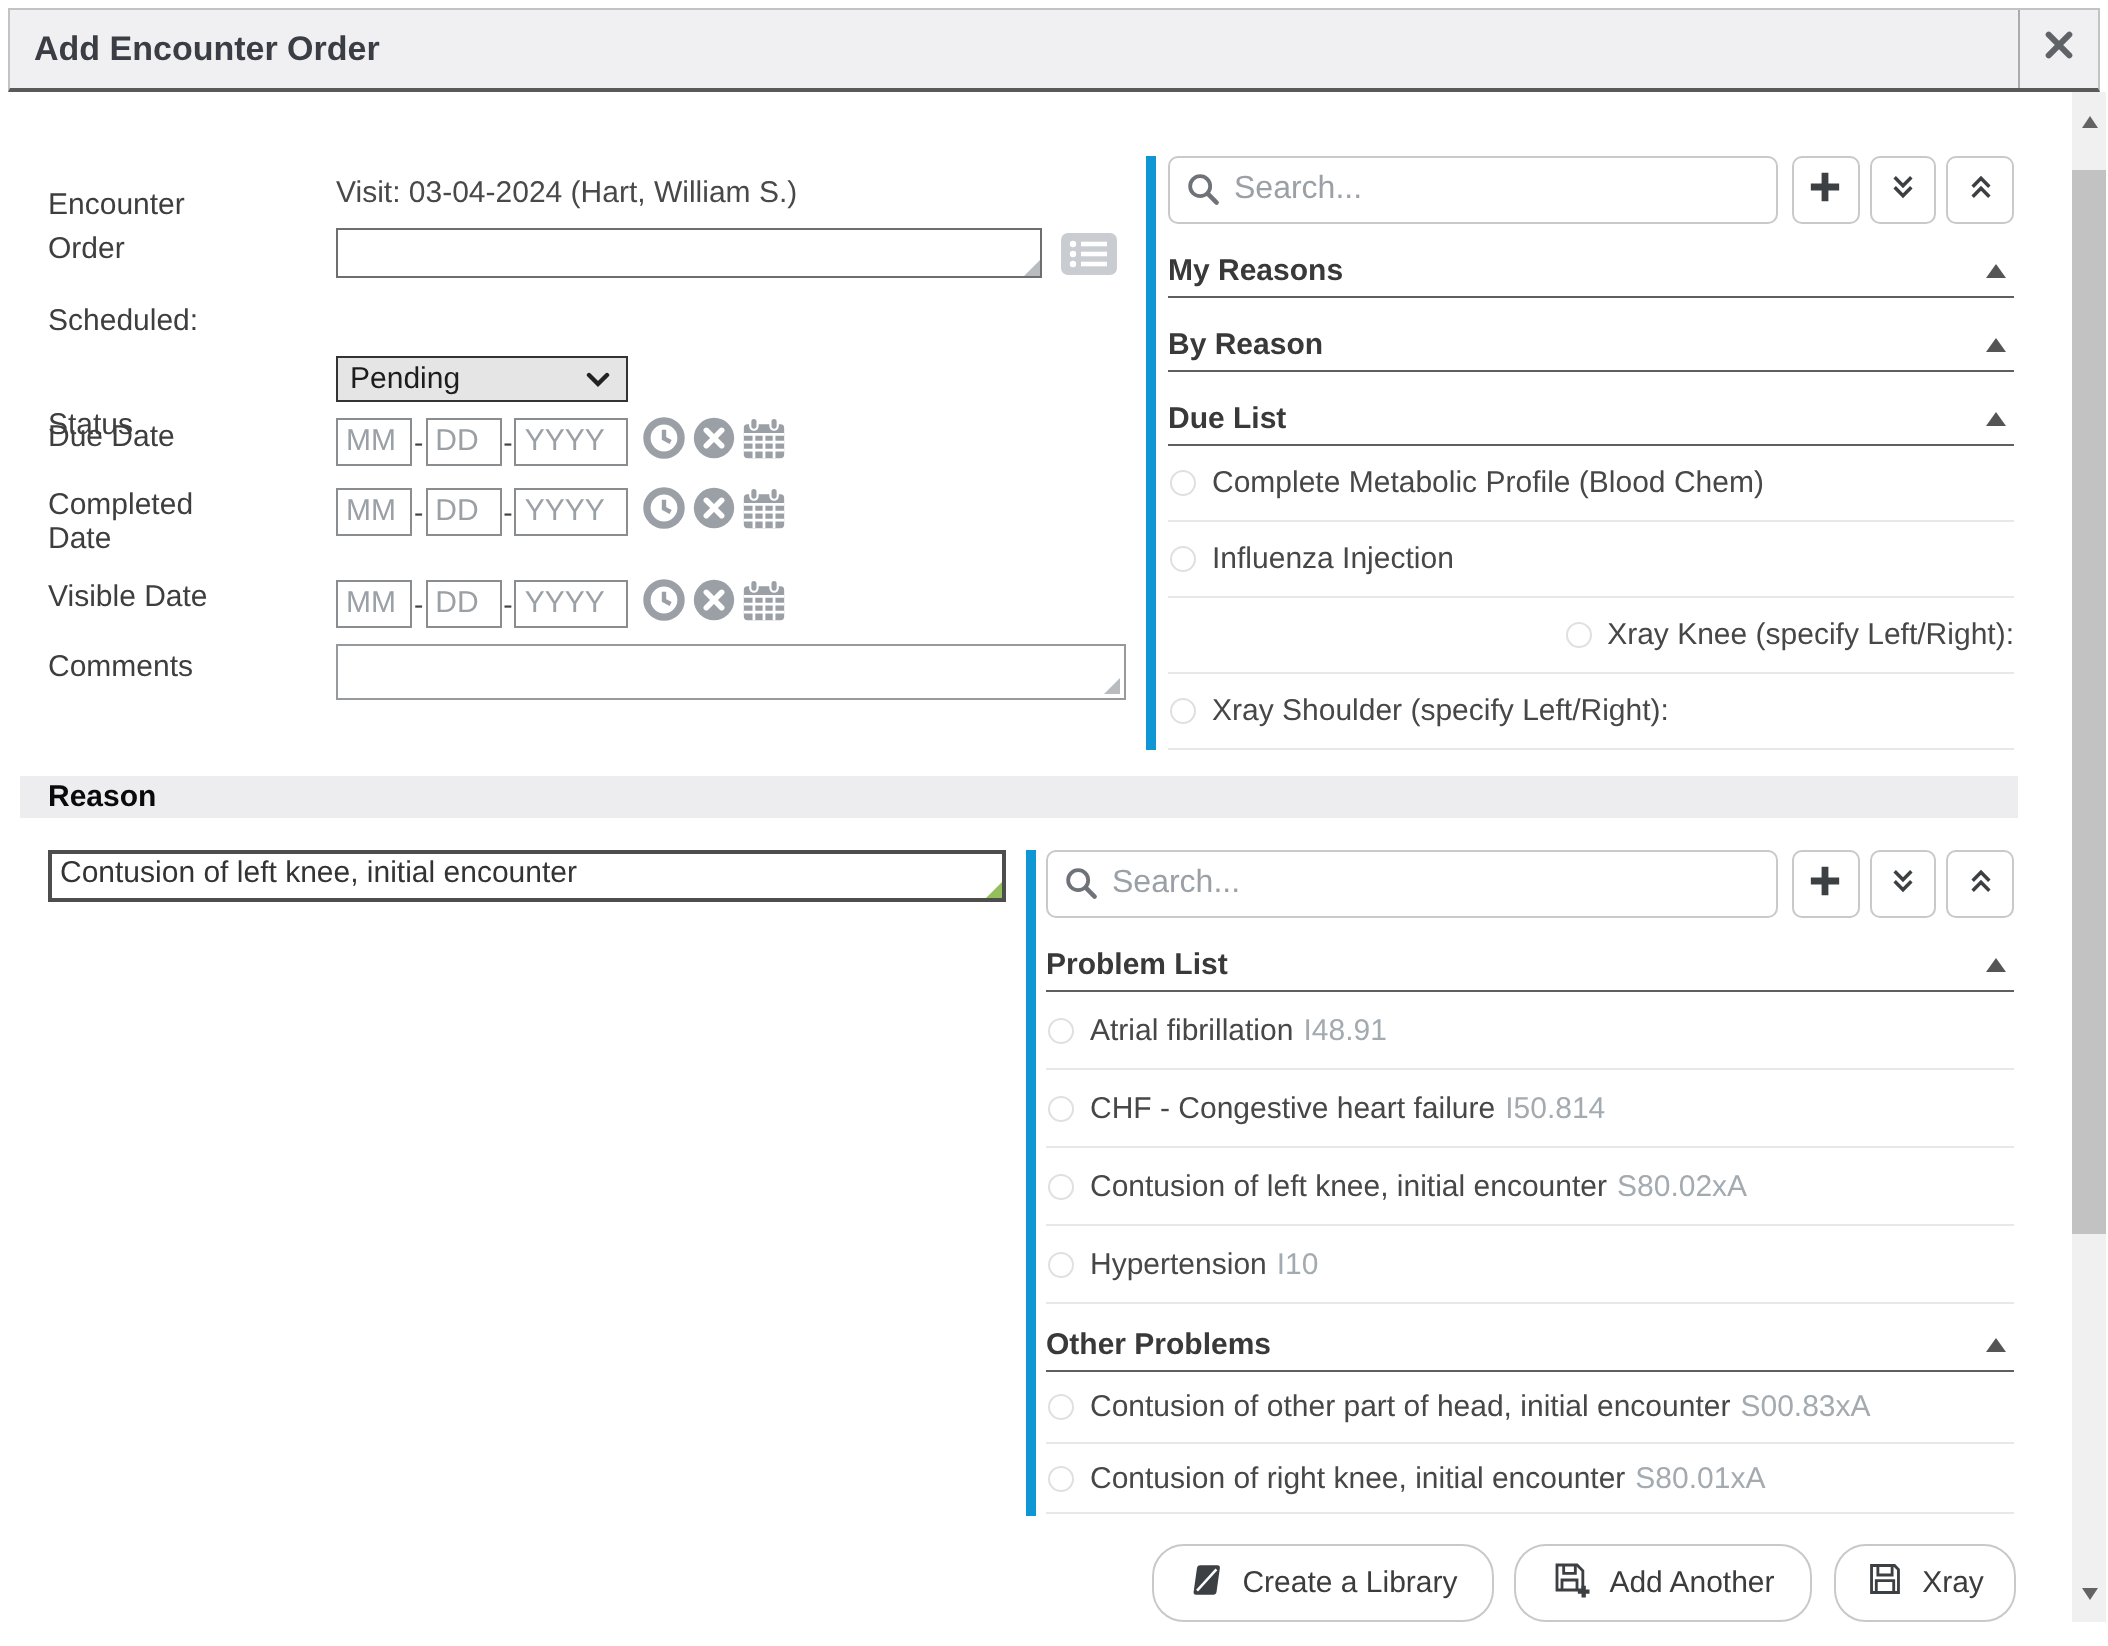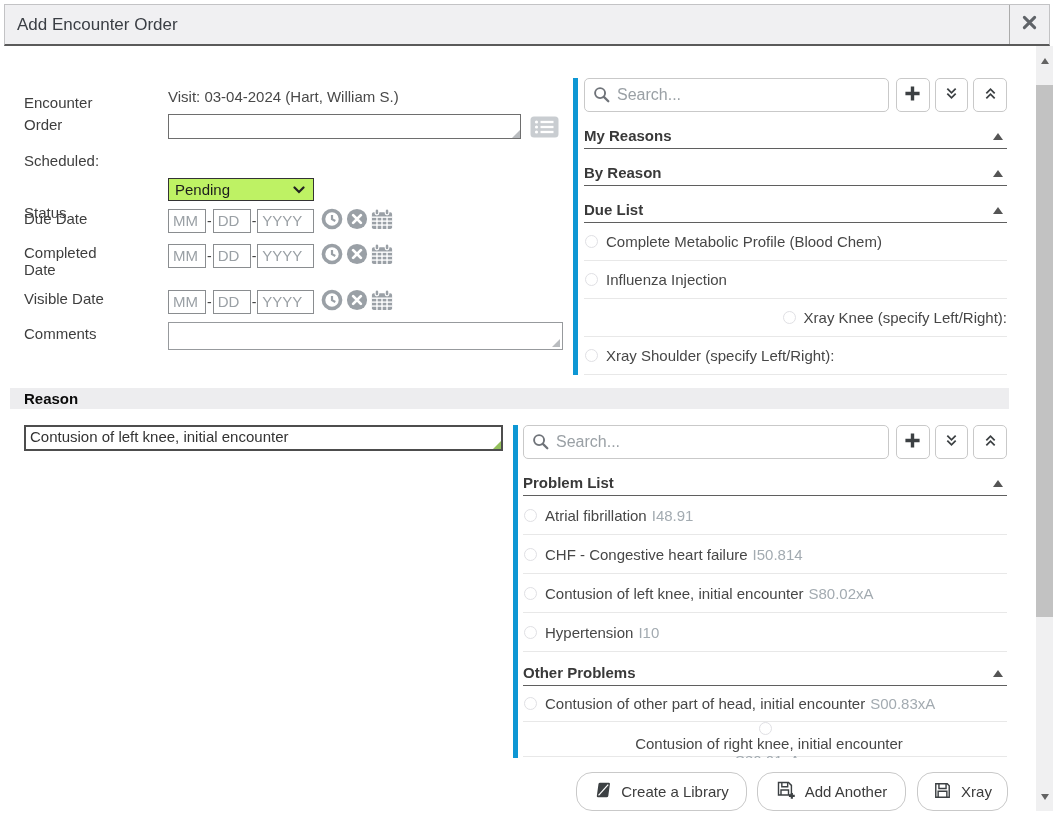--- a/index.html
+++ b/index.html
@@ -3,41 +3,41 @@
 <meta charset="utf-8">
 <style>
   * { box-sizing: border-box; margin: 0; padding: 0; }
   body { background:#fff; font-family:"Liberation Sans", sans-serif; }
   .screen { position:relative; width:1054px; height:823px; background:#fff; overflow:hidden; }
 
   
   .titlebar { position:absolute; left:4px; top:4px; width:1046px; height:42px;
     background:#f0f0f2; border:1px solid #c3c3c5; border-bottom:2px solid #5a5a5a;
     display:flex; align-items:center; }
-  .titlebar-text { font-size:17px; font-weight:normal; color:#3a3e44; padding-left:12px; flex:1; }
+  .titlebar-text { font-size:17px; font-weight:bold; color:#3a3e44; padding-left:12px; flex:1; }
   .close-area { width:40px; height:100%; border-left:1px solid #ababab;
     display:flex; align-items:center; justify-content:center; cursor:pointer; }
 
   
   .abs { position:absolute; }
   .lbl { font-size:15px; color:#3e3e3e; }
   .value-text { font-size:15px; color:#494949; }
 
   
   .order-wrap { position:absolute; left:168px; top:114px; width:353px; height:25px; }
   .order-input { width:100%; height:100%; border:1px solid #6e6e6e; font-size:15px; padding:2px 4px;
     font-family:"Liberation Sans", sans-serif; }
   .grip-gray { position:absolute; right:1px; bottom:1px; width:0; height:0;
     border-left:8px solid transparent; border-bottom:8px solid #b9bcbf; }
   .order-list-btn { position:absolute; left:530px; top:116px; width:29px; height:22px;
     border:none; background:transparent; cursor:pointer; padding:0; }
 
   
   .status-select { position:absolute; left:168px; top:178px; width:146px; height:23px;
-    border:1.5px solid #333; background:#bef264; display:flex; align-items:center;
+    border:1.5px solid #333; background:#e5e5e5; display:flex; align-items:center;
     font-size:15px; color:#1d1d1d; padding-left:6px; cursor:pointer; }
   .status-select .chev { margin-left:auto; margin-right:8px; display:flex; }
 
   
   .date-group { position:absolute; left:168px; display:flex; align-items:center; }
   .date-input { height:24px; border:1px solid #8a8d90; font-size:15px; padding:2px 4px;
     color:#2d2d2d; font-family:"Liberation Sans", sans-serif; }
   .date-input::placeholder { color:#9aa0a5; }
   .d2 { width:38px; } .d4 { width:57px; }
   .date-sep { font-size:14px; color:#444; margin:0 1px; }
@@ -414,21 +414,21 @@
         <span><svg width="10" height="7" viewBox="0 0 10 7">
               <path d="M5 0l5 7H0z" fill="#555"></path>
             </svg></span>
       </div>
 
       <div class="list-row" style="height:36px;">
         <span class="radio"></span>
         <span class="row-text">Contusion of other part of head, initial encounter</span>
         <span class="row-code">S00.83xA</span>
       </div>
-      <div class="list-row" style="height:35px;flex-direction:column;">
+      <div class="list-row" style="height:35px;">
         <span class="radio"></span>
         <span class="row-text">Contusion of right knee, initial encounter</span>
         <span class="row-code">S80.01xA</span>
       </div>
     </div>
   </div>
 
   <button class="footer-btn" style="left:576px; width:171px;">
     <span>
       <svg width="18" height="18" viewBox="0 0 22 22">

